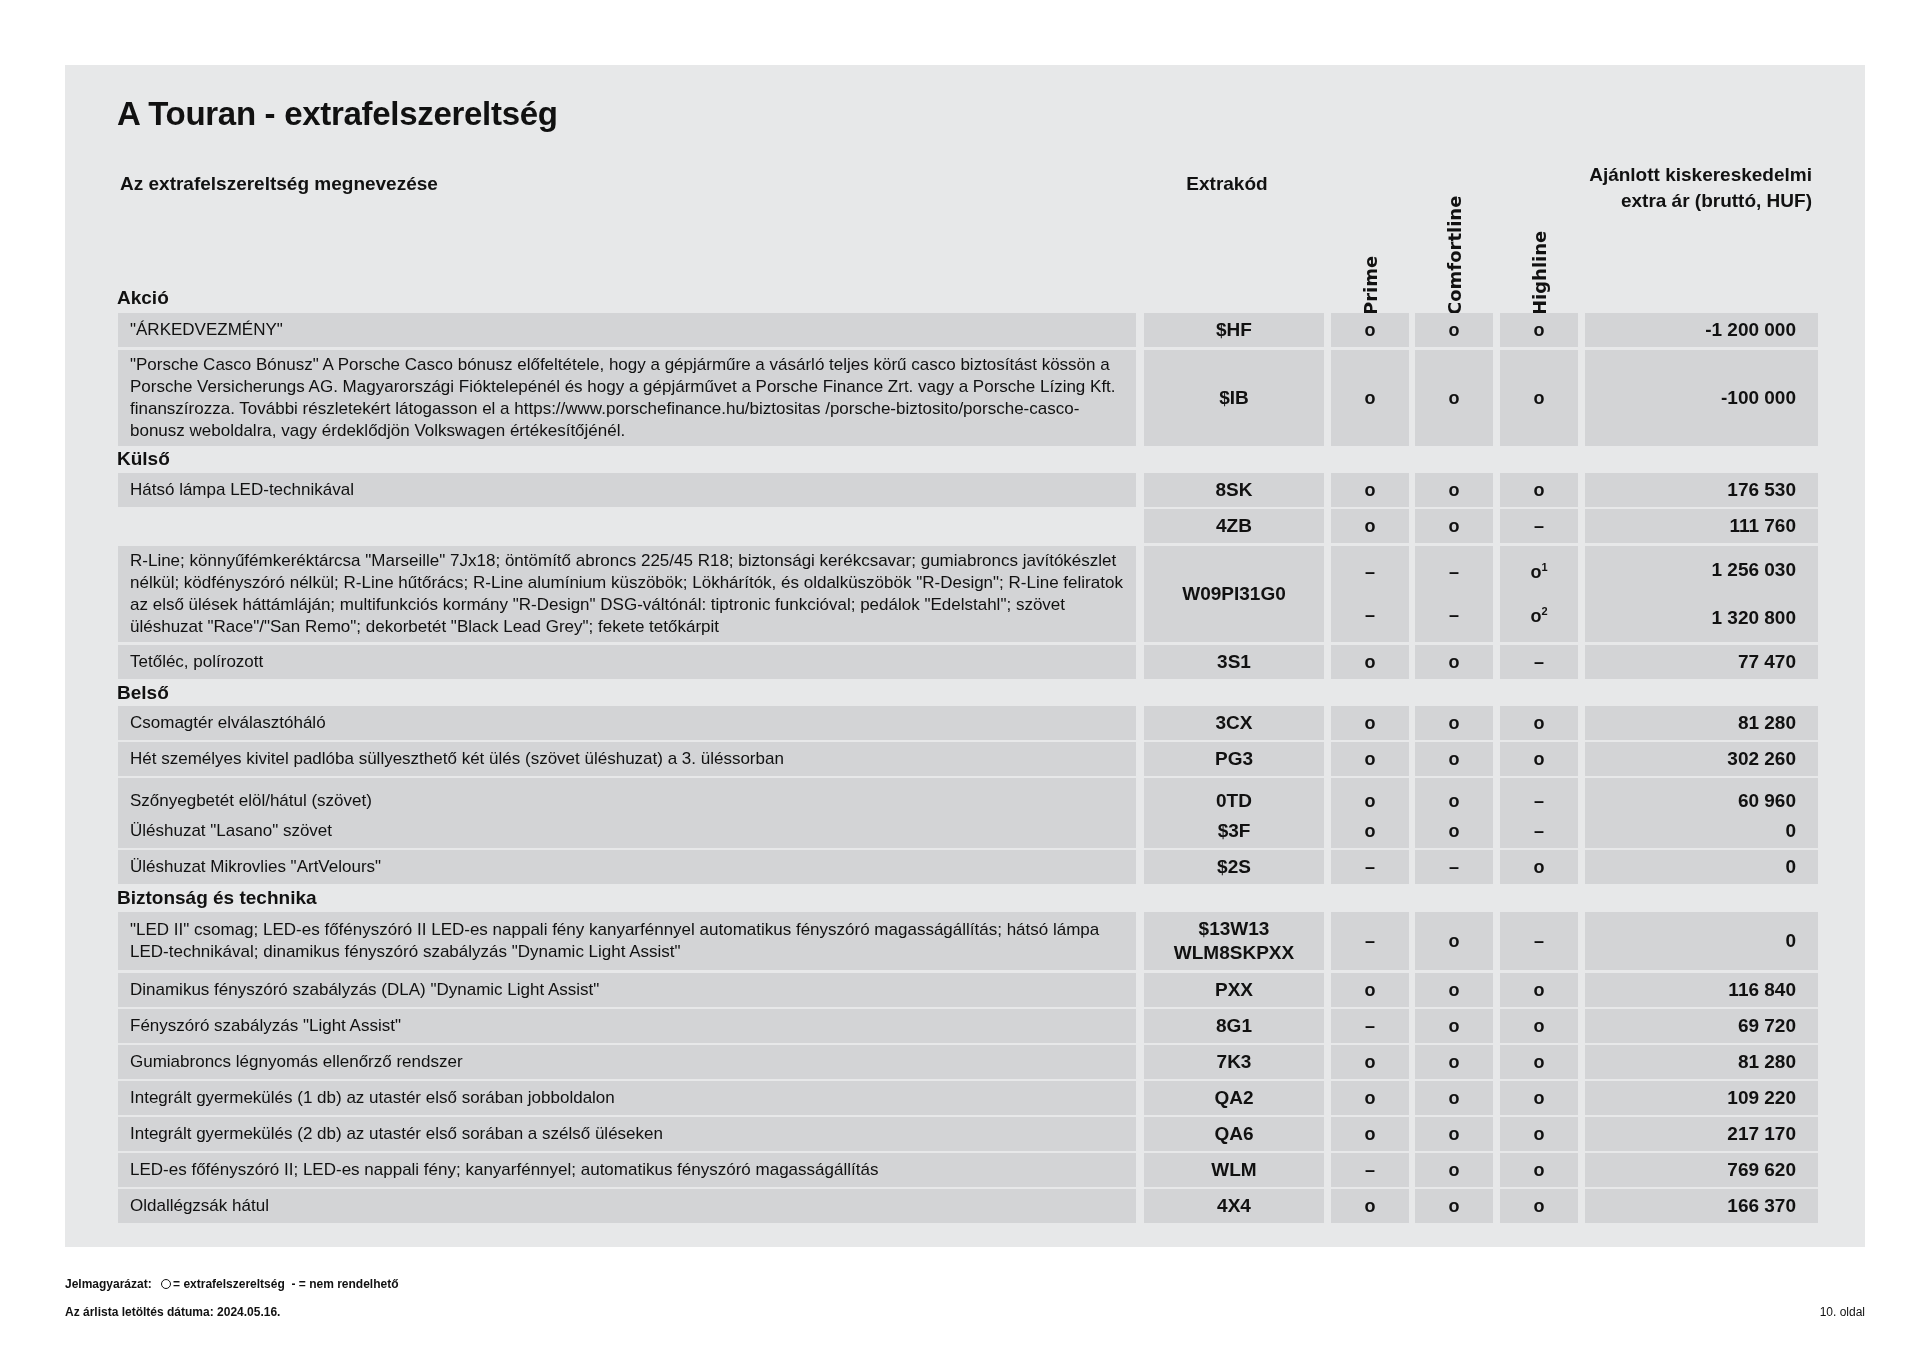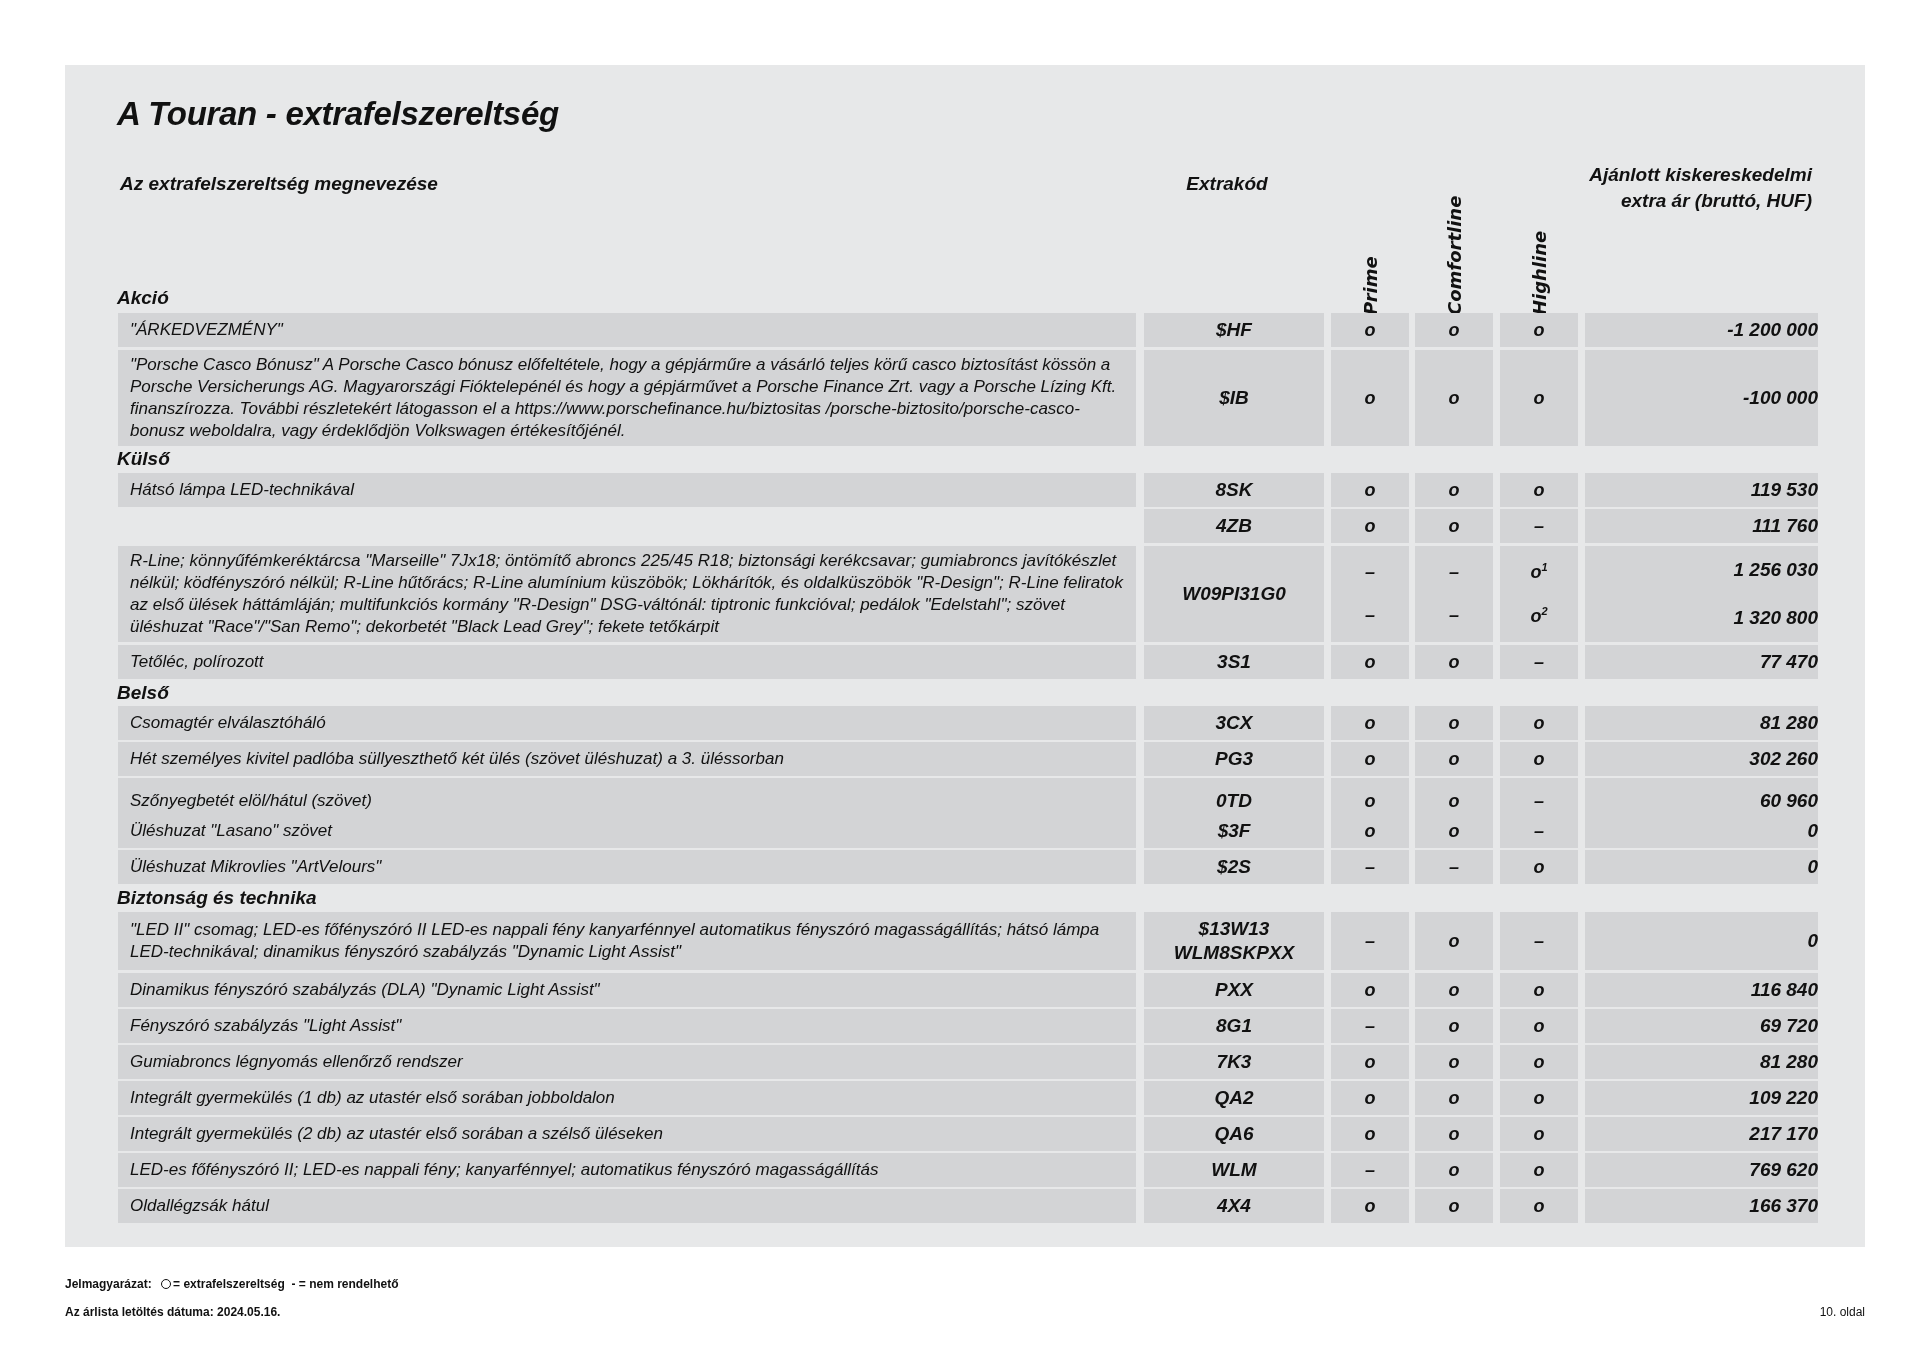--- a/index.html
+++ b/index.html
@@ -4,21 +4,20 @@
 <style>
   html, body { margin: 0; padding: 0; }
   body {
     width: 1920px; height: 1358px; background: #ffffff;
     font-family: "Liberation Sans", "DejaVu Sans", sans-serif;
     color: #111; position: relative; overflow: hidden;
   }
   .panel {
     position: absolute; left: 65px; top: 65px; width: 1800px; height: 1182px;
     background: #e7e8e9;
-    font-style: italic;
   }
   .title {
     position: absolute; left: 52px; top: 30px; font-size: 33px; font-weight: bold;
     letter-spacing: -0.3px; margin: 0;
   }
   .th-name { position: absolute; left: 55px; top: 108px; font-size: 19px; font-weight: bold; }
   .th-code { position: absolute; left: 1072px; width: 180px; text-align: center; top: 108px; font-size: 19px; font-weight: bold; }
   .th-rot {
     position: absolute; bottom: 92px; width: 30px; height: 150px;
   }
@@ -32,21 +31,21 @@
   .row { position: absolute; left: 0; width: 1800px; }
   .cell {
     position: absolute; top: 0; bottom: 0; background: #d3d4d6;
     display: flex; align-items: center; box-sizing: border-box;
   }
   .c-name { left: 53px; width: 1018px; padding: 0 12px; font-size: 17px; line-height: 22px; }
   .c-code { left: 1079px; width: 180px; justify-content: center; text-align: center; font-size: 19px; font-weight: bold; line-height: 24px; }
   .c-p { left: 1266px; width: 78px; justify-content: center; font-size: 18px; font-weight: bold; }
   .c-c { left: 1350px; width: 78px; justify-content: center; font-size: 18px; font-weight: bold; }
   .c-h { left: 1435px; width: 78px; justify-content: center; font-size: 18px; font-weight: bold; }
-  .c-price { left: 1520px; width: 233px; justify-content: flex-end; font-size: 19px; font-weight: bold; }
+  .c-price { left: 1520px; width: 233px; justify-content: flex-end; padding-right: 22px; font-size: 19px; font-weight: bold; }
   .stack { display: flex; flex-direction: column; align-items: center; gap: 22px; }
   .stack.right { align-items: flex-end; gap: 26px; }
   sup { font-size: 11px; }
 
   .legend { position: absolute; left: 65px; top: 1277px; font-size: 12px; font-weight: bold; }
   .legend .circle { display: inline-block; width: 8px; height: 8px; border: 1.3px solid #111; border-radius: 50%; vertical-align: -1px; margin: 0 2px 0 6px; }
   .date { position: absolute; left: 65px; top: 1305px; font-size: 12px; font-weight: bold; }
   .page { position: absolute; right: 55px; top: 1305px; font-size: 12px; font-weight: normal; }
 </style>
 </head>
@@ -89,21 +88,21 @@
     <div class="cell c-price">-100 000</div>
   </div>
 
   <div class="section-title" style="top:383px;">Külső</div>
   <div class="row" style="top:408px; height:34px;">
     <div class="cell c-name">Hátsó lámpa LED-technikával</div>
     <div class="cell c-code">8SK</div>
     <div class="cell c-p">o</div>
     <div class="cell c-c">o</div>
     <div class="cell c-h">o</div>
-    <div class="cell c-price">119 530</div>
+    <div class="cell c-price">176 530</div>
   </div>
   <div class="row" style="top:444px; height:34px;">
     <div class="cell c-code">4ZB</div>
     <div class="cell c-p">o</div>
     <div class="cell c-c">o</div>
     <div class="cell c-h">–</div>
     <div class="cell c-price">111 760</div>
   </div>
   <div class="row" style="top:481px; height:96px;">
     <div class="cell c-name">R-Line; könnyűfémkeréktárcsa "Marseille" 7Jx18; öntömítő abroncs 225/45 R18; biztonsági kerékcsavar; gumiabroncs javítókészlet nélkül; ködfényszóró nélkül; R-Line hűtőrács; R-Line alumínium küszöbök; Lökhárítók, és oldalküszöbök "R-Design"; R-Line feliratok az első ülések háttámláján; multifunkciós kormány "R-Design" DSG-váltónál: tiptronic funkcióval; pedálok "Edelstahl"; szövet üléshuzat "Race"/"San Remo"; dekorbetét "Black Lead Grey"; fekete tetőkárpit</div>

